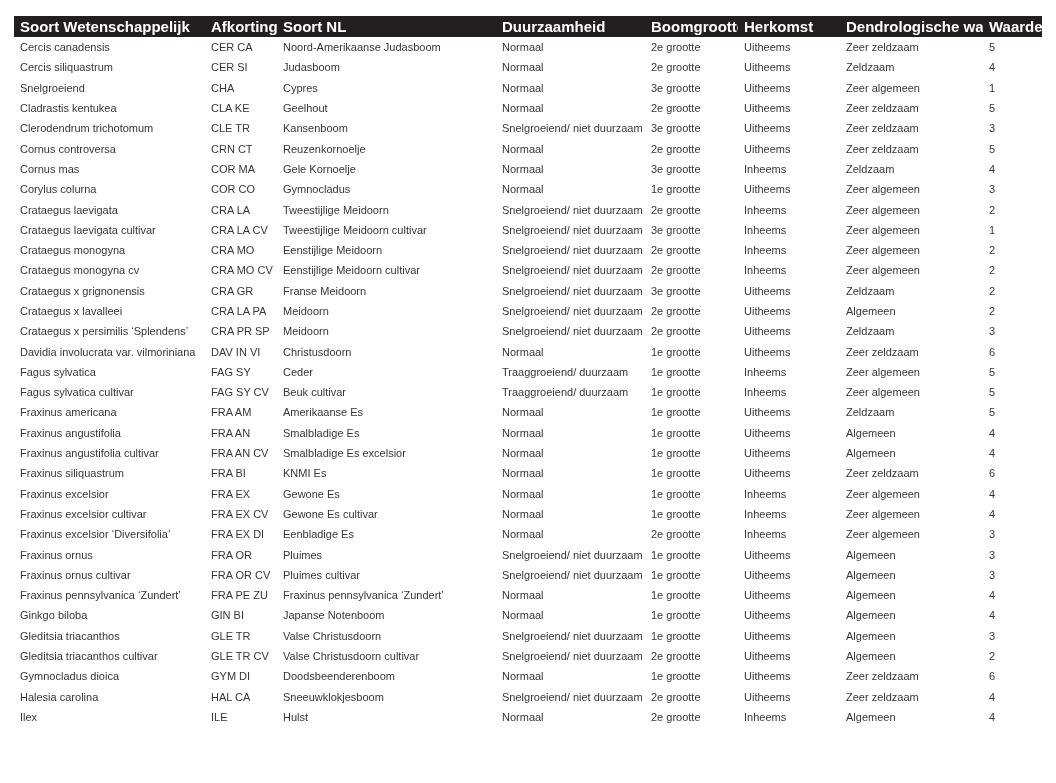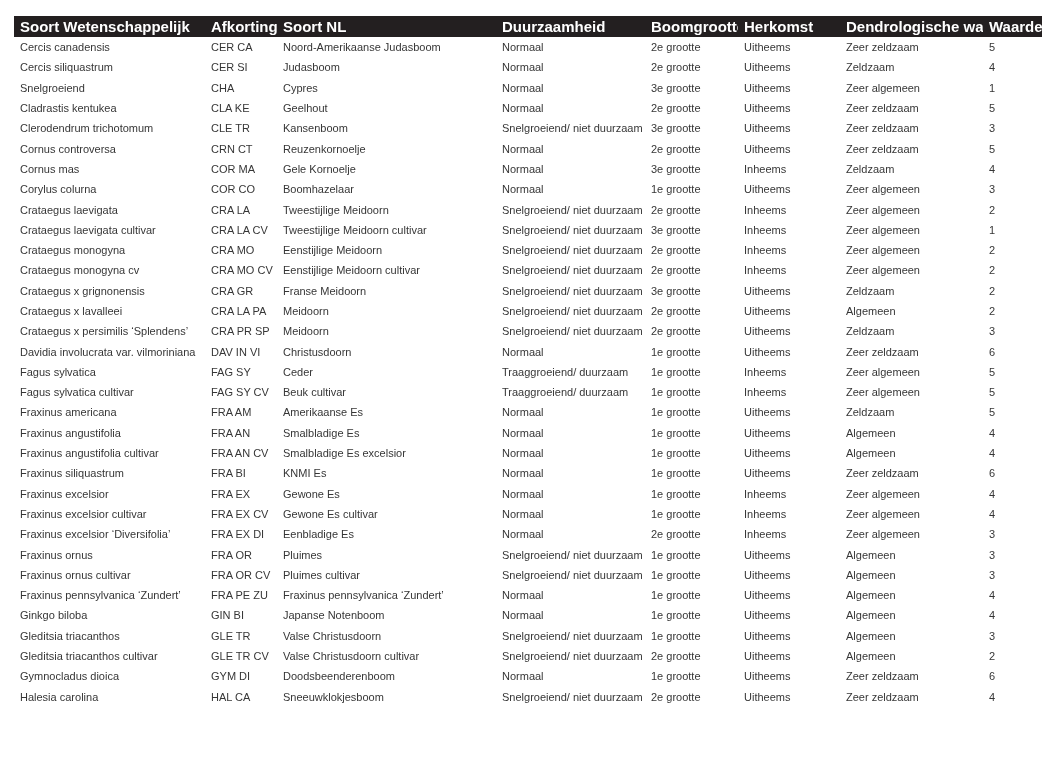--- a/index.html
+++ b/index.html
@@ -139,21 +139,21 @@
           <td>Gele Kornoelje</td>
           <td>Normaal</td>
           <td>3e grootte</td>
           <td>Inheems</td>
           <td>Zeldzaam</td>
           <td>4</td>
         </tr>
         <tr>
           <td>Corylus colurna</td>
           <td>COR CO</td>
-          <td>Boomhazelaar</td>
+          <td>Gymnocladus</td>
           <td>Normaal</td>
           <td>1e grootte</td>
           <td>Uitheems</td>
           <td>Zeer algemeen</td>
           <td>3</td>
         </tr>
         <tr>
           <td>Crataegus laevigata</td>
           <td>CRA LA</td>
           <td>Tweestijlige Meidoorn</td>
@@ -394,17 +394,27 @@
           <td>6</td>
         </tr>
         <tr>
           <td>Halesia carolina</td>
           <td>HAL CA</td>
           <td>Sneeuwklokjesboom</td>
           <td>Snelgroeiend/ niet duurzaam</td>
           <td>2e grootte</td>
           <td>Uitheems</td>
           <td>Zeer zeldzaam</td>
+          <td>4</td>
+        </tr>
+        <tr>
+          <td>Ilex</td>
+          <td>ILE</td>
+          <td>Hulst</td>
+          <td>Normaal</td>
+          <td>2e grootte</td>
+          <td>Inheems</td>
+          <td>Algemeen</td>
           <td>4</td>
         </tr>
       </tbody>
   </table>
 </div>
 
 </body></html>

